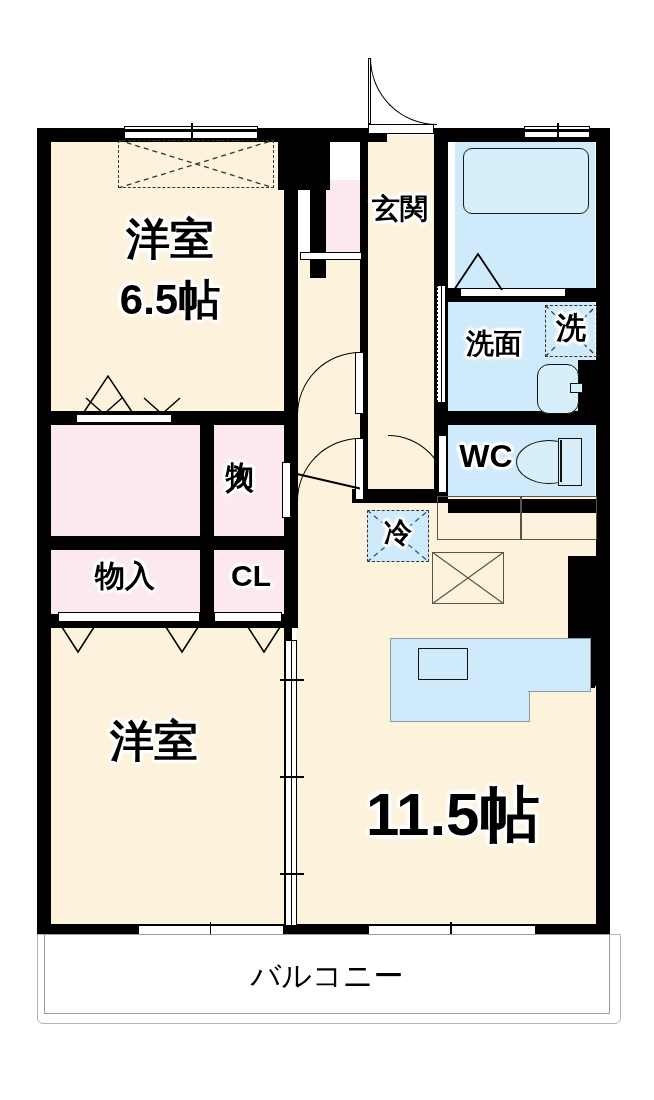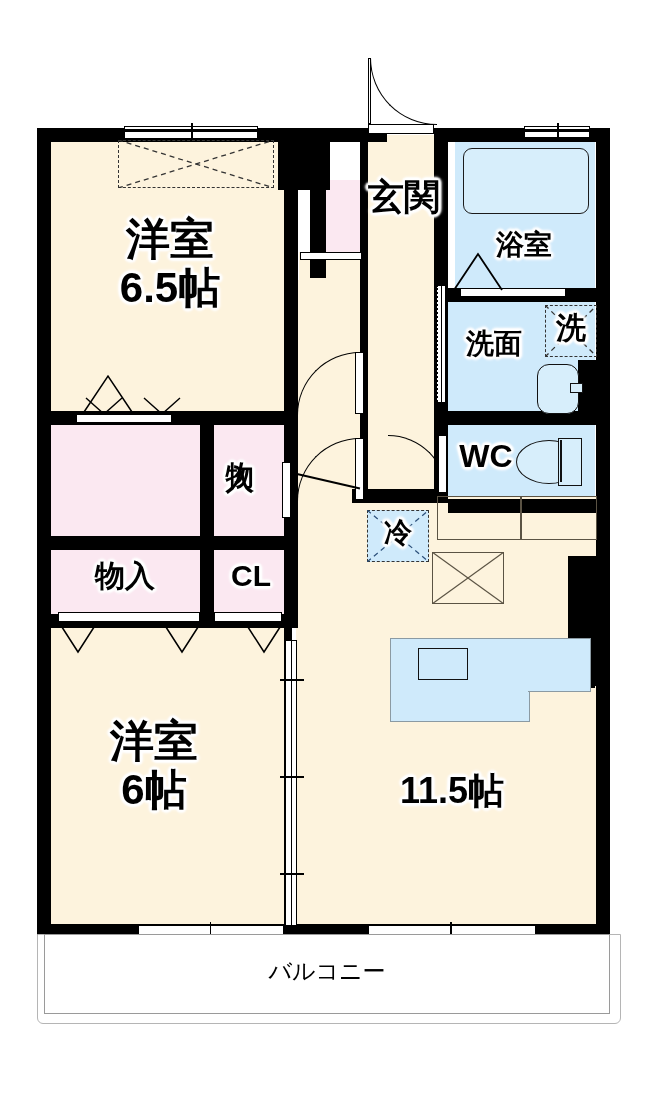--- a/index.html
+++ b/index.html
@@ -236,50 +236,48 @@
               border:1.3px solid #8b9aa3;background:#cfeafb;"></div>
   <div style="position:absolute;left:528px;top:638px;width:62px;height:52px;
               border:1.3px solid #8b9aa3;border-left:none;background:#cfeafb;"></div>
   <div class="thinblk" style="left:418px;top:648px;width:50px;height:32px;background:#cfeafb;"></div>
 
   <div class="balcony-outer" style="left:37px;top:934px;width:584px;height:90px;"></div>
   <div class="balcony" style="left:44px;top:934px;width:566px;height:80px;"></div>
 
   <div class="lbl" style="left:100px;top:216px;width:140px;font-size:44px;">
     <span>洋室</span>
-    <span style="font-size:42px;margin-top:4px;">6.5帖</span>
+    <span style="font-size:42px;margin-top:16px;">6.5帖</span>
   </div>
 
   <div class="lbl" style="left:78px;top:718px;width:152px;font-size:44px;">
     <span>洋室</span>
-    <span style="font-size:42px;margin-top:4px;">6帖</span>
   </div>
 
   <div class="lbl" style="left:366px;top:768px;width:172px;font-size:46px;">
-    <span style="font-size:36px;margin-top:4px;">11.5帖</span>
-  </div>
-
-  <div class="lbl" style="left:368px;top:178px;width:64px;font-size:36px;">玄関</div>
-
-  <div class="lbl" style="left:470px;top:230px;width:108px;font-size:28px;">浴室</div>
+    <span style="font-size:60px;margin-top:16px;">11.5帖</span>
+  </div>
+
+  <div class="lbl" style="left:368px;top:194px;width:64px;font-size:28px;">玄関</div>
+
 
   <div class="lbl" style="left:452px;top:330px;width:84px;font-size:28px;line-height:1.0;">
     <span>洗面</span>
   </div>
 
   <div class="lbl" style="left:551px;top:312px;width:40px;font-size:30px;">洗</div>
 
   <div class="lbl" style="left:455px;top:440px;width:62px;font-size:32px;">WC</div>
 
 
   <div class="lbl" style="left:224px;top:440px;width:54px;font-size:28px;line-height:1.08;">
     <span style="writing-mode:vertical-rl;text-orientation:upright;letter-spacing:2px;">物入</span>
   </div>
 
   <div class="lbl" style="left:78px;top:560px;width:94px;font-size:30px;">物入</div>
 
   <div class="lbl" style="left:218px;top:560px;width:66px;font-size:30px;">CL</div>
 
   <div class="lbl" style="left:378px;top:518px;width:40px;font-size:28px;">冷</div>
 
-  <div class="lbl" style="left:222px;top:960px;width:210px;font-size:23px;font-weight:400;text-shadow:none;">バルコニー</div>
+  <div class="lbl" style="left:222px;top:960px;width:210px;font-size:30px;font-weight:400;text-shadow:none;">バルコニー</div>
 
 </div>
 
 </body></html>

